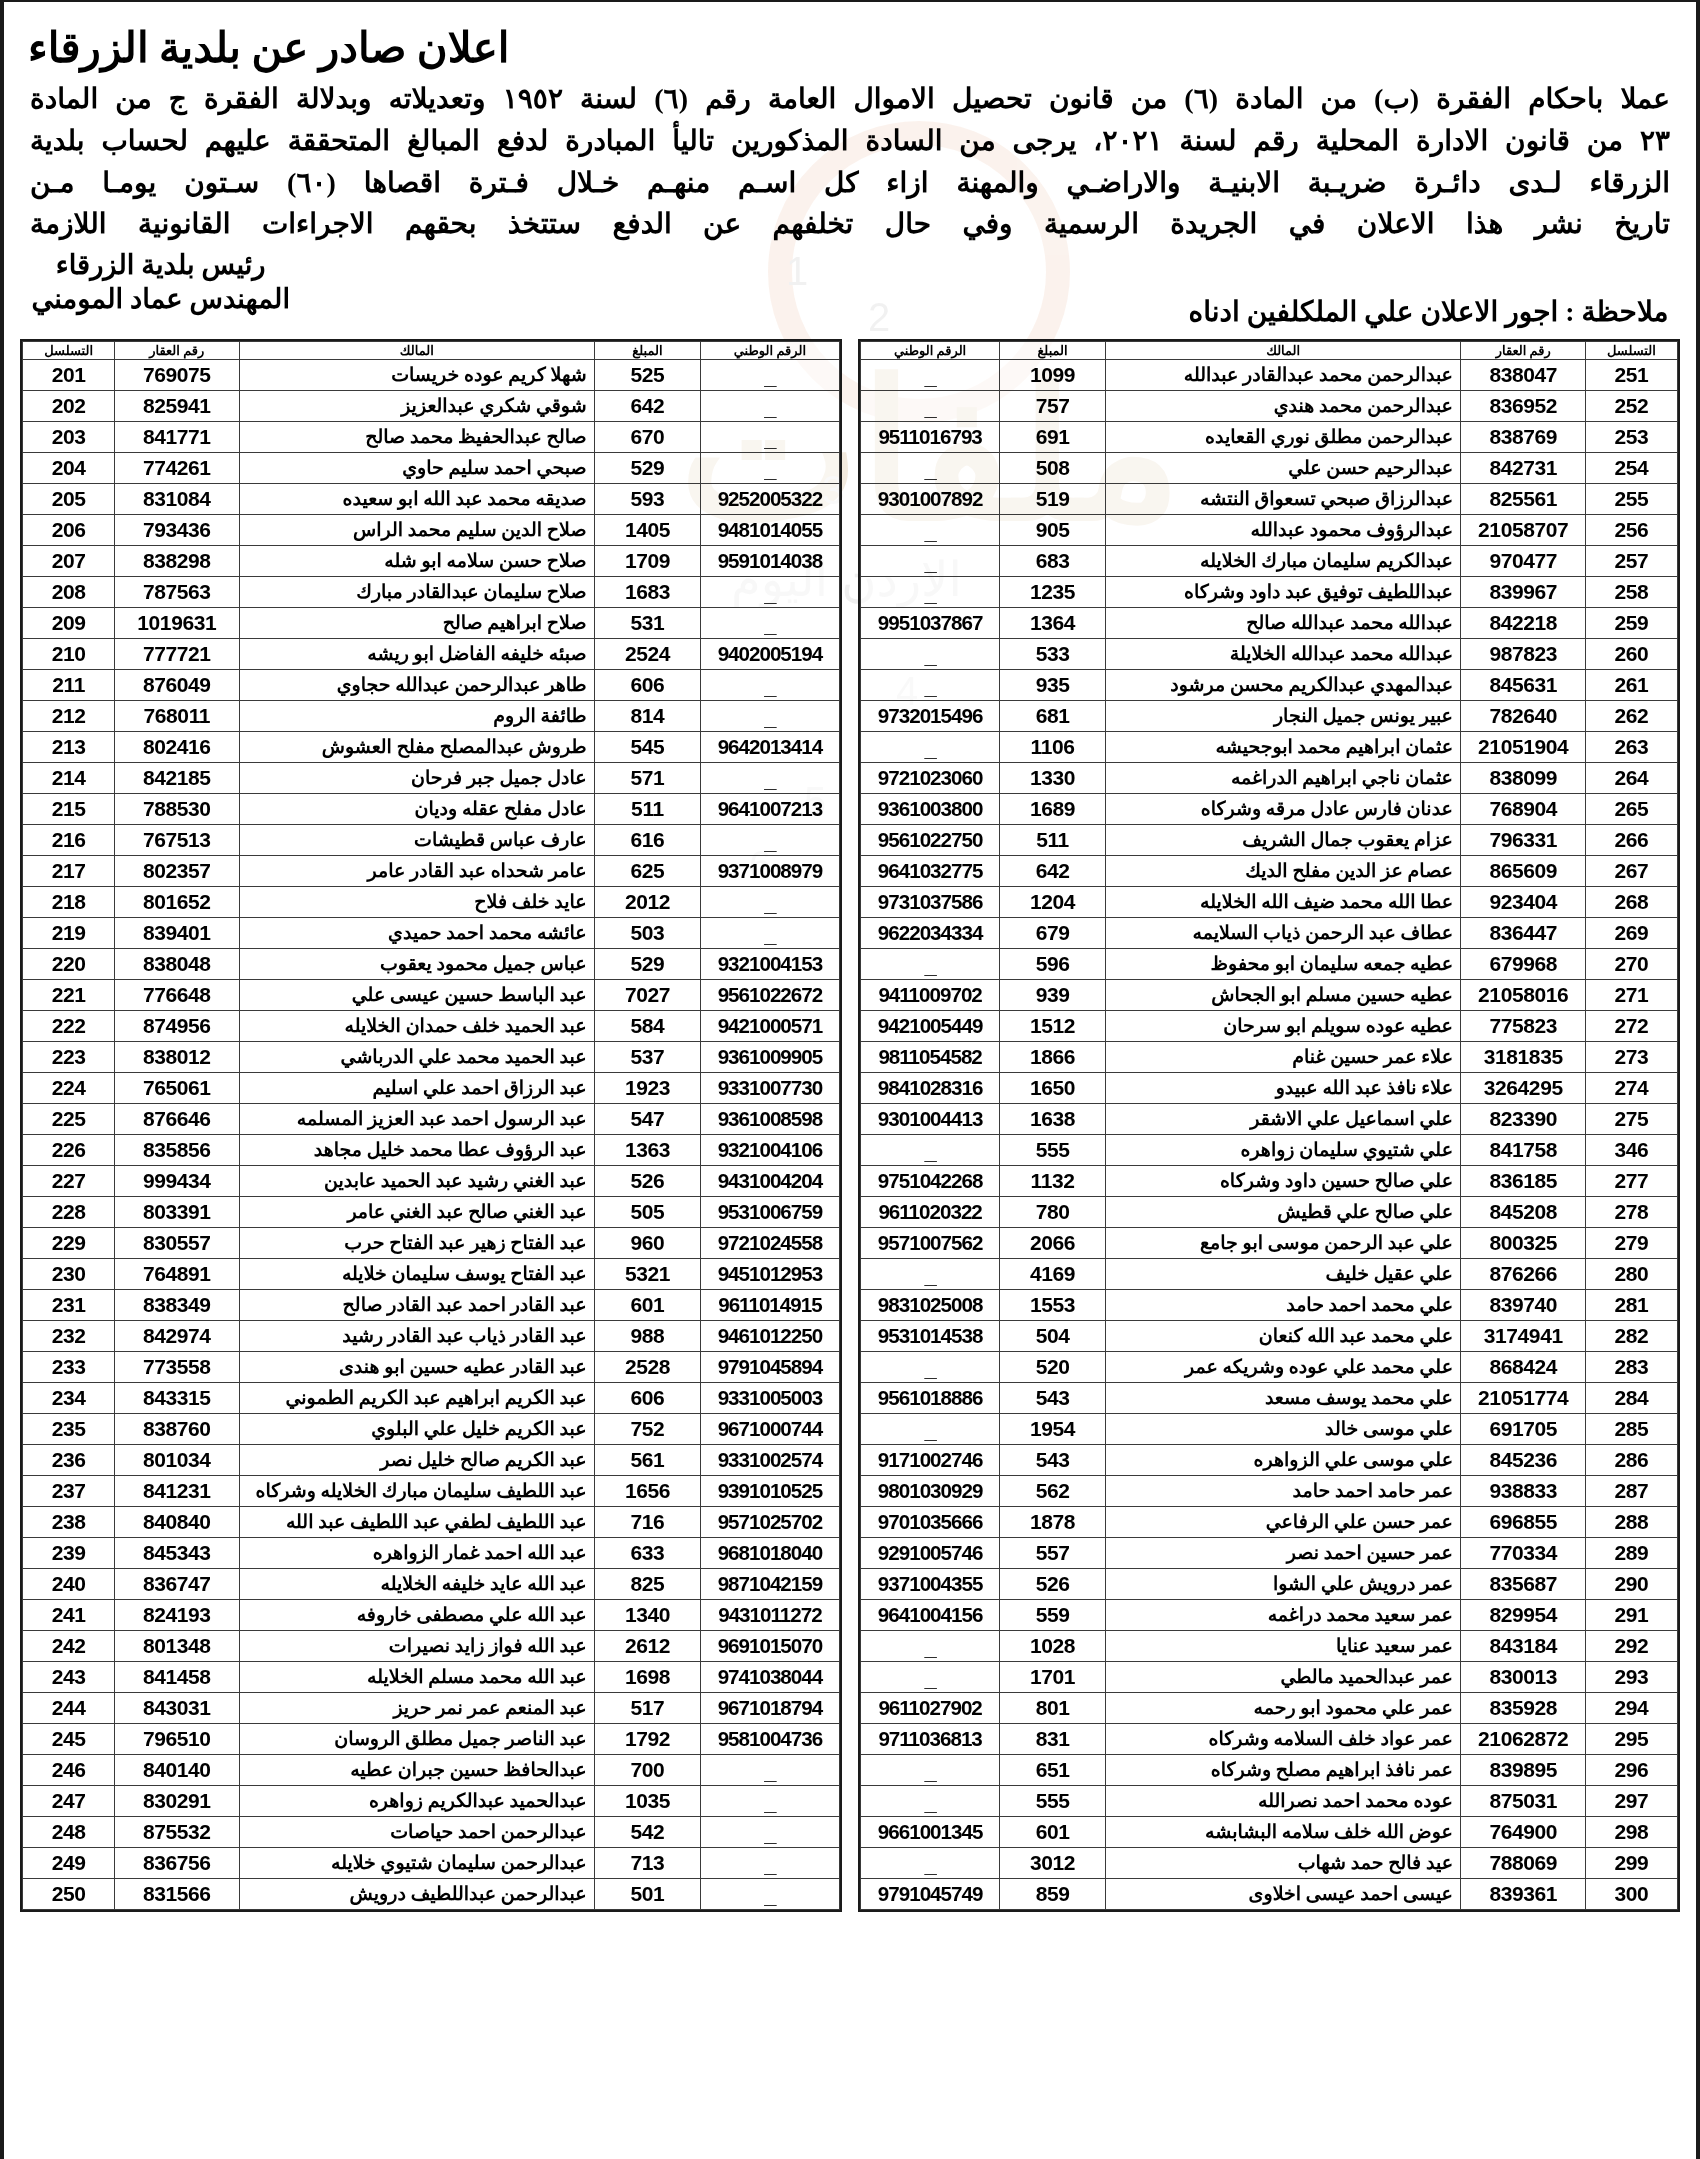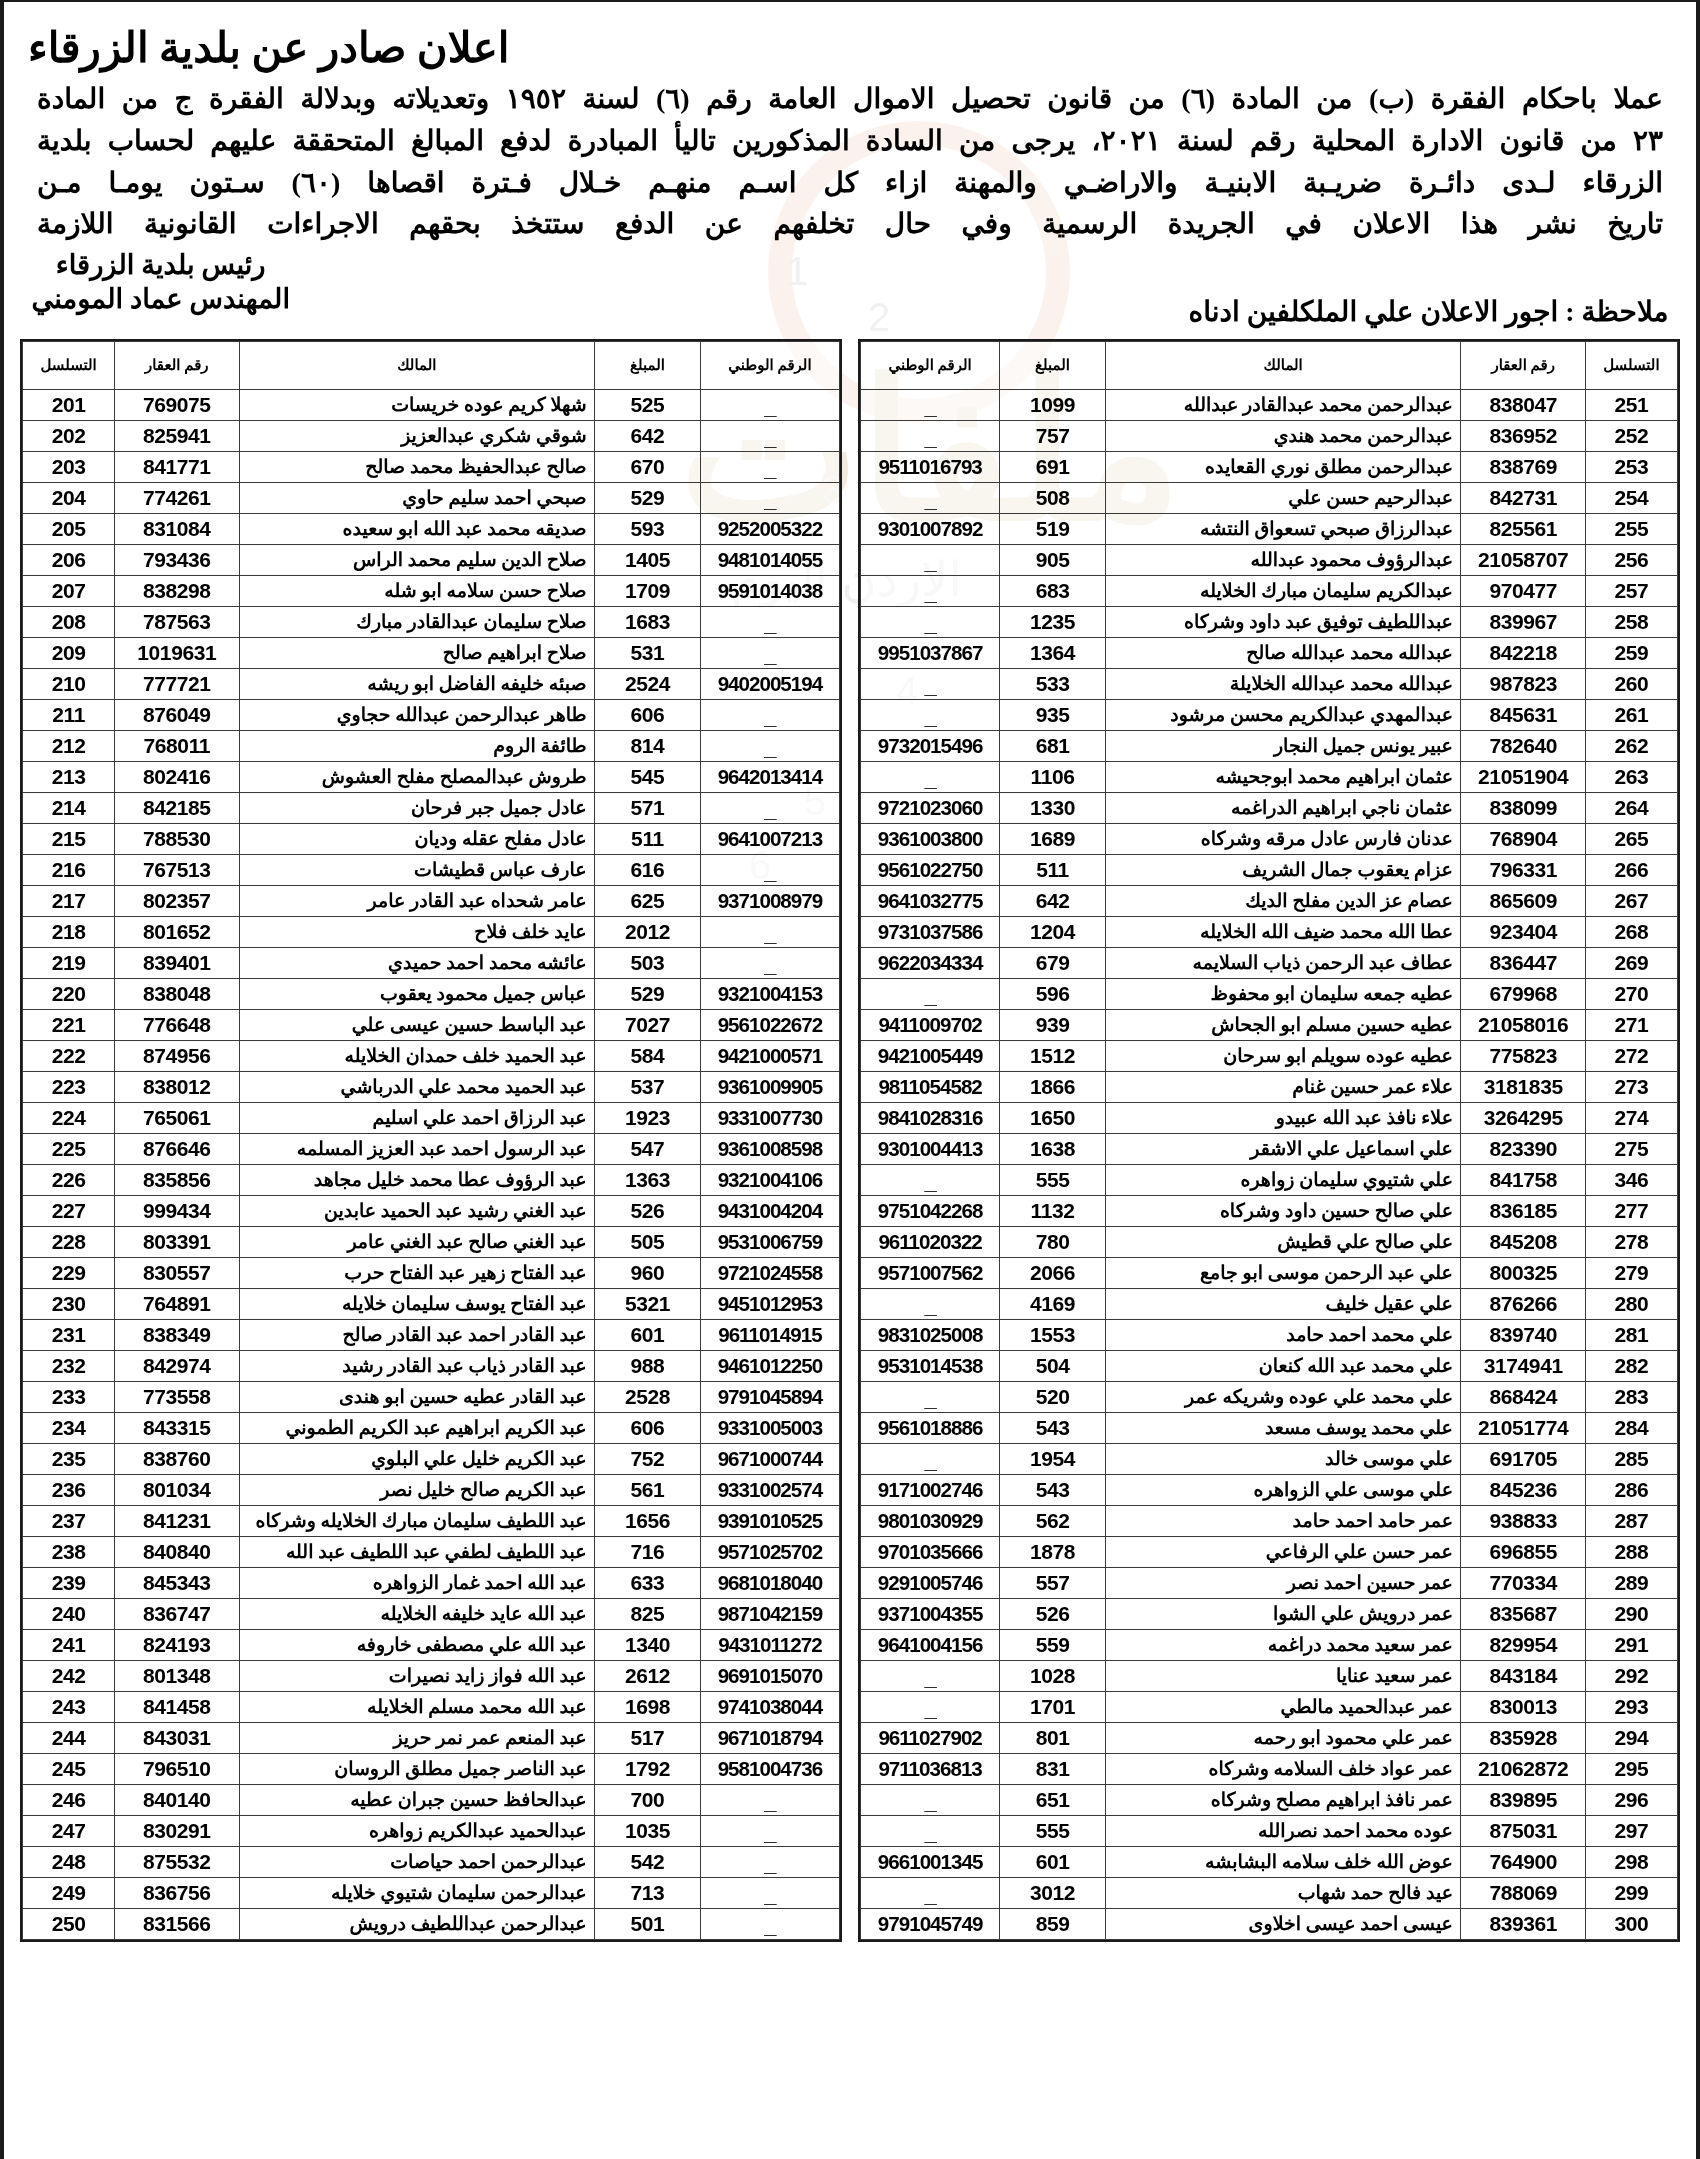--- a/index.html
+++ b/index.html
@@ -90,21 +90,21 @@
     margin: 12.8px 0 7.3px 0;
     font-family: "Liberation Serif", serif;
   }
   #intro {
     font-size: 28px;
     font-weight: bold;
     line-height: 1.42;
     text-align: justify;
     text-align-last: justify;
     letter-spacing: -0.2px;
-    margin: 0 9px;
+    margin: 0 2px;
   }
   #intro p { margin: 0 0 1.8px 0; }
 
   #signature-row {
     position: relative;
     z-index: 2;
     display: flex;
     align-items: flex-start;
     justify-content: space-between;
     padding: 3.7px 27.4px 0 27.4px;
@@ -159,23 +159,23 @@
     height: 31px;
     font-size: 19.6px;
     line-height: 1.05;
     text-align: center;
     vertical-align: middle;
     white-space: nowrap;
     overflow: hidden;
     background: transparent;
   }
   table.reg thead th {
-    font-size: 15px;
+    font-size: 13px;
     font-weight: bold;
-    height: 48px;
+    height: 18px;
   }
   table.reg td.num {
     font-family: "Liberation Sans", sans-serif;
     font-weight: bold;
     font-size: 21px;
     letter-spacing: -0.4px;
   }
   table.reg td.owner {
     text-align: right;
     padding-right: 7.3px;

